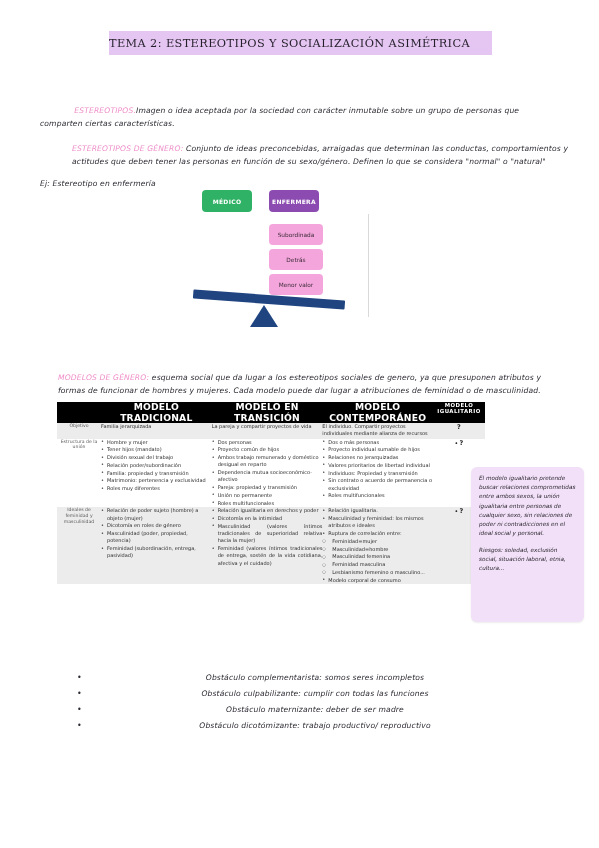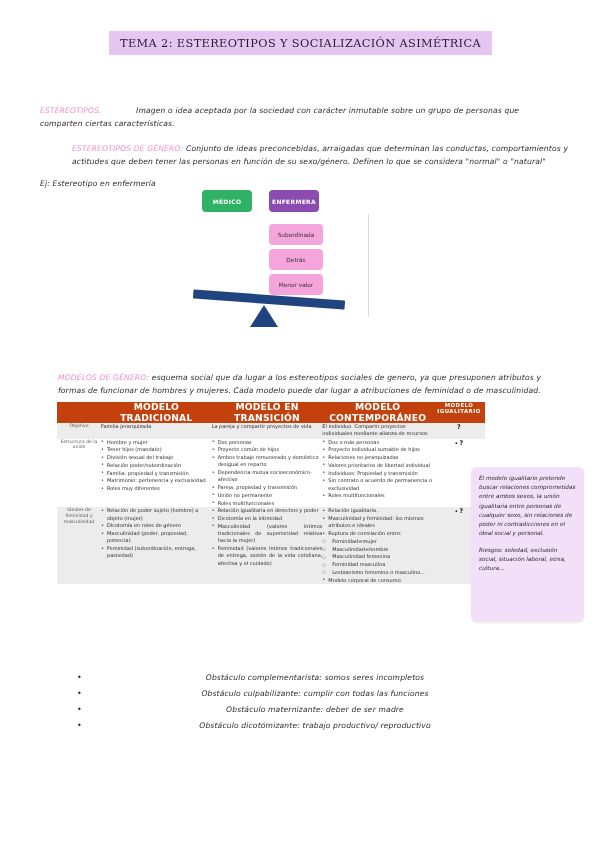--- a/index.html
+++ b/index.html
@@ -14,40 +14,40 @@
     color: #2a2a2a;
     overflow: hidden;
   }
 
   
   .title-banner {
     position: absolute;
     left: 109px; top: 31px;
     width: 383px; height: 24px;
     background: #e5c6f2;
-    display: flex; align-items: center; justify-content: center;
+    display: flex; align-items: center; 
   }
   .title-banner .txt {
     font-family: "DejaVu Serif", serif;
     font-size: 11.3px;
     letter-spacing: 0.4px;
     color: #241f2b;
     white-space: nowrap;
   }
 
   
   .hand {
     font-family: "DejaVu Sans", sans-serif;
     font-style: italic;
     font-size: 7.6px;
     line-height: 1.65;
     color: #2d2a33;
     letter-spacing: 0.15px;
   }
-  .pinkbold { color: #ef8ec9; font-style: italic; }
+  .pinkbold { color: #ef8ec9; font-style: italic; text-align: right; }
 
   #def-stereotypes {
     position: absolute; left: 40px; top: 105px; width: 520px;
   }
   #def-stereotypes .lead { display: inline-block; width: 96px; }
 
   #def-gender {
     position: absolute; left: 40px; top: 143px; width: 525px; margin-left: 32px;
   }
 
@@ -127,21 +127,21 @@
     left: 57px; top: 402px;
     width: 428px;
     border-collapse: collapse;
     table-layout: fixed;
     background: #ffffff;
   }
   #models-table td, #models-table th {
     vertical-align: top;
     padding: 0;
   }
-  .thead-row { background: #c2410c; }
+  .thead-row { background: #000000; }
   .thead-row th {
     color: #ffffff;
     text-align: center;
     font-family: "DejaVu Sans", sans-serif;
     font-weight: bold;
     padding: 5px 2px 6px 2px;
     line-height: 1.15;
   }
   .th-blank { width: 44px; }
   .th-main  { font-size: 9.2px; letter-spacing: 0.2px; }

